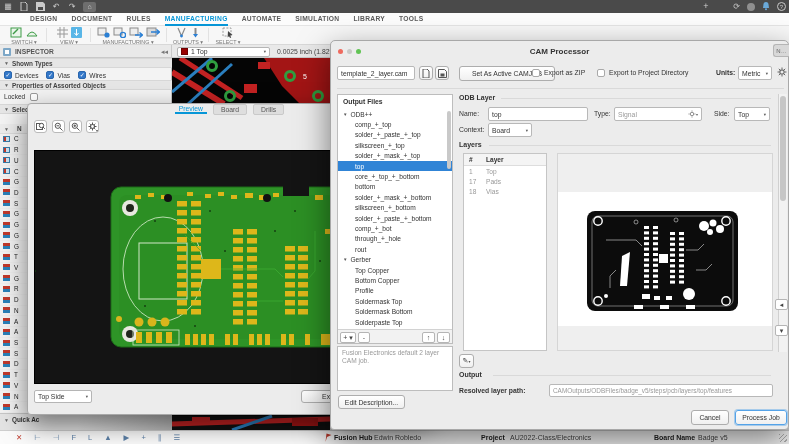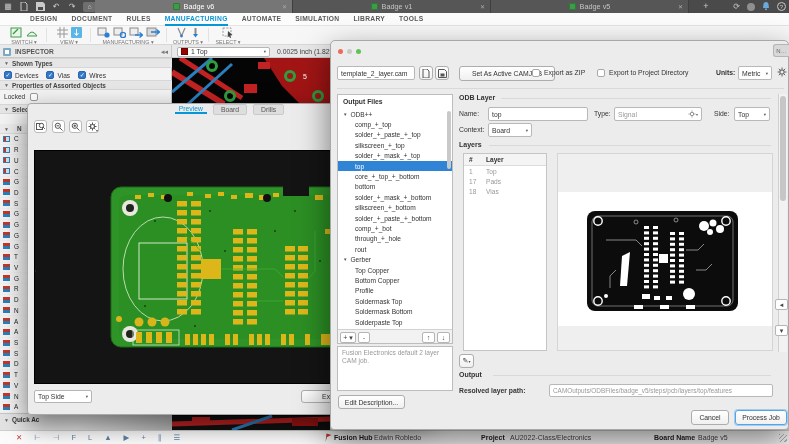--- a/index.html
+++ b/index.html
@@ -179,37 +179,20 @@
       <span class="tb-ic">
         <svg width="9" height="9" viewBox="0 0 9 9">
             <path d="M0 0 h7 l2 2 v7 h-9 z" fill="#c9c9c9"></path>
             <rect x="2" y="5" width="5" height="3" fill="#4a4a4a"></rect>
           </svg>
       </span>
       <span class="tb-ic">↶</span>
       <span class="tb-ic">↷</span>
       <span class="tb-ic tb-home">⌂</span>
     </div>
-    <div id="doc-tabs">
-        <div class="doc-tab active">
-          <span class="tab-badge"></span>
-          <span class="tab-label">Badge v6</span>
-          <span class="tab-close">✕</span>
-        </div>
-        <div class="doc-tab">
-          <span class="tab-badge"></span>
-          <span class="tab-label">Badge v1</span>
-          <span class="tab-close">✕</span>
-        </div>
-        <div class="doc-tab">
-          <span class="tab-badge"></span>
-          <span class="tab-label">Badge v5</span>
-          <span class="tab-close">✕</span>
-        </div>
-      </div>
     <div id="tab-plus">+</div>
     <div class="tb-right">
       <span>⟳</span>
       <span class="avatar-dot"></span>
       <span>
         <svg width="8" height="9" viewBox="0 0 8 9">
             <path d="M4 0 C2 0 1.4 1.5 1.4 3 L1 6 H7 L6.6 3 C6.6 1.5 6 0 4 0 Z" fill="#6aa9d8"></path>
             <circle cx="4" cy="7.3" r="1" fill="#6aa9d8"></circle>
           </svg>
       </span>
@@ -666,20 +649,21 @@
       <span>Expor</span>
     </div>
   </div>
 
   <div id="camdlg">
     <div class="lights" style="top:8px;">
       <span class="light l-red"></span>
       <span class="light l-gray"></span>
       <span class="light l-green"></span>
     </div>
+    <div id="cam-title">CAM Processor</div>
 
     <div class="inp r" style="left:6px;top:25px;width:78px;height:14px;">
       <span>template_2_layer.cam</span>
     </div>
     <span class="btn r" style="left:88px;top:25px;width:14px;height:14px;">
       <svg width="8" height="9" viewBox="0 0 8 9">
           <path d="M1 0 h4 l2 2 v7 h-6 z" fill="none" stroke="#555"></path>
         </svg>
     </span>
     <span class="btn r" style="left:104px;top:25px;width:14px;height:14px;">

